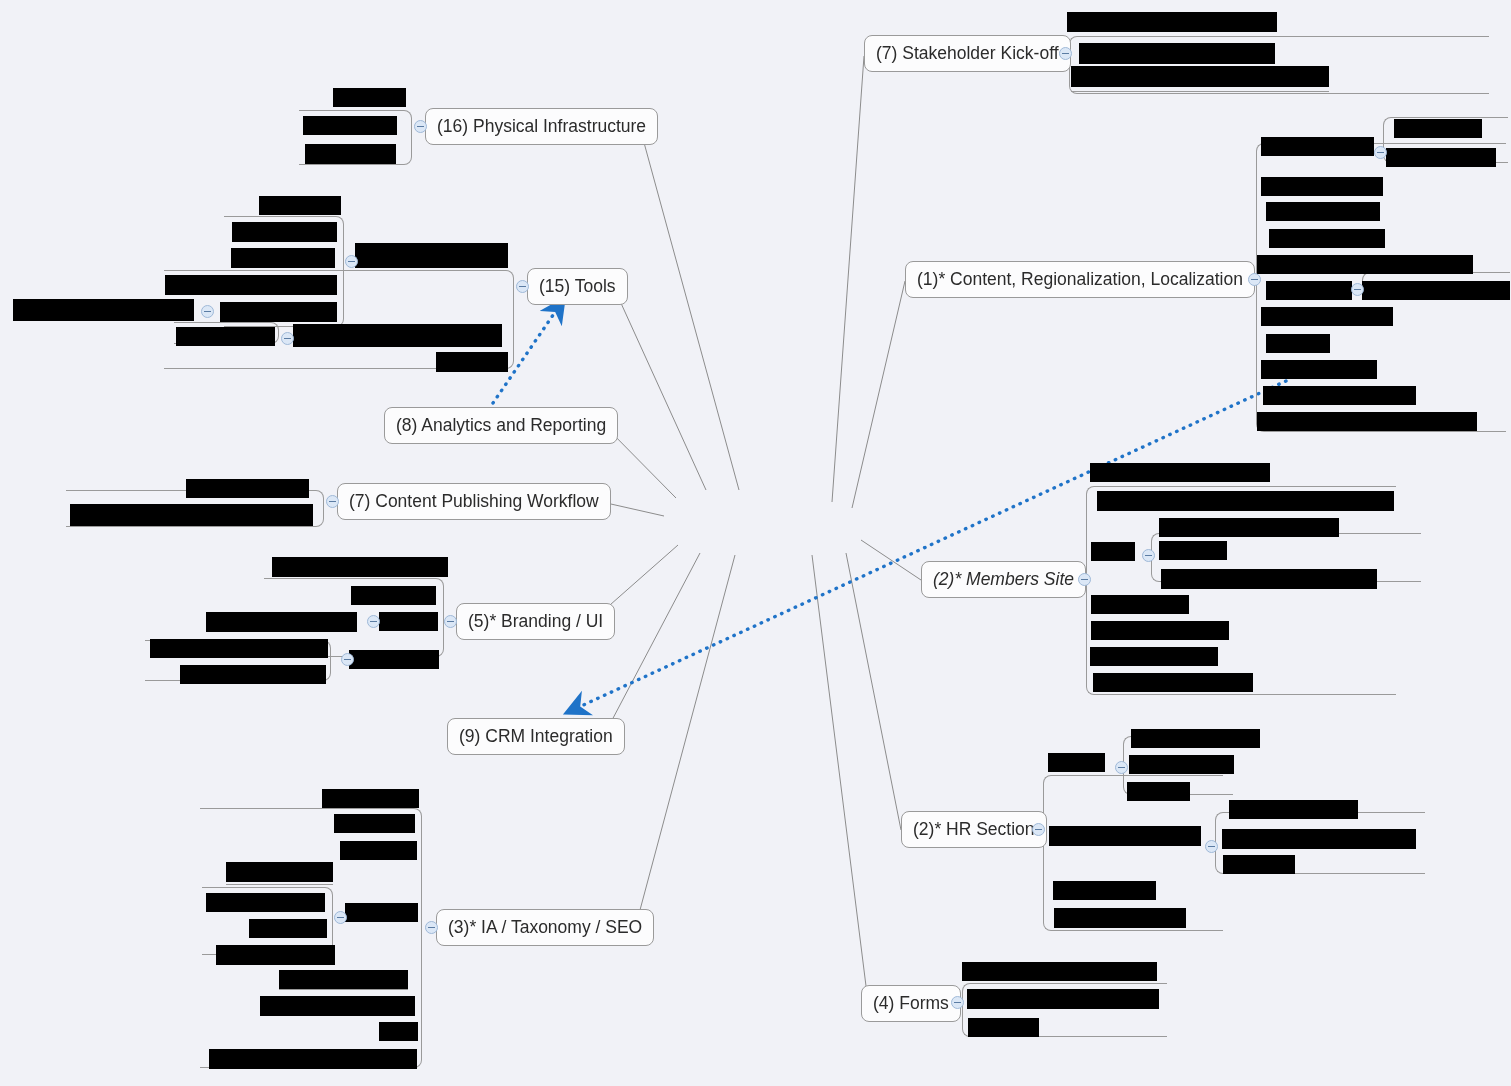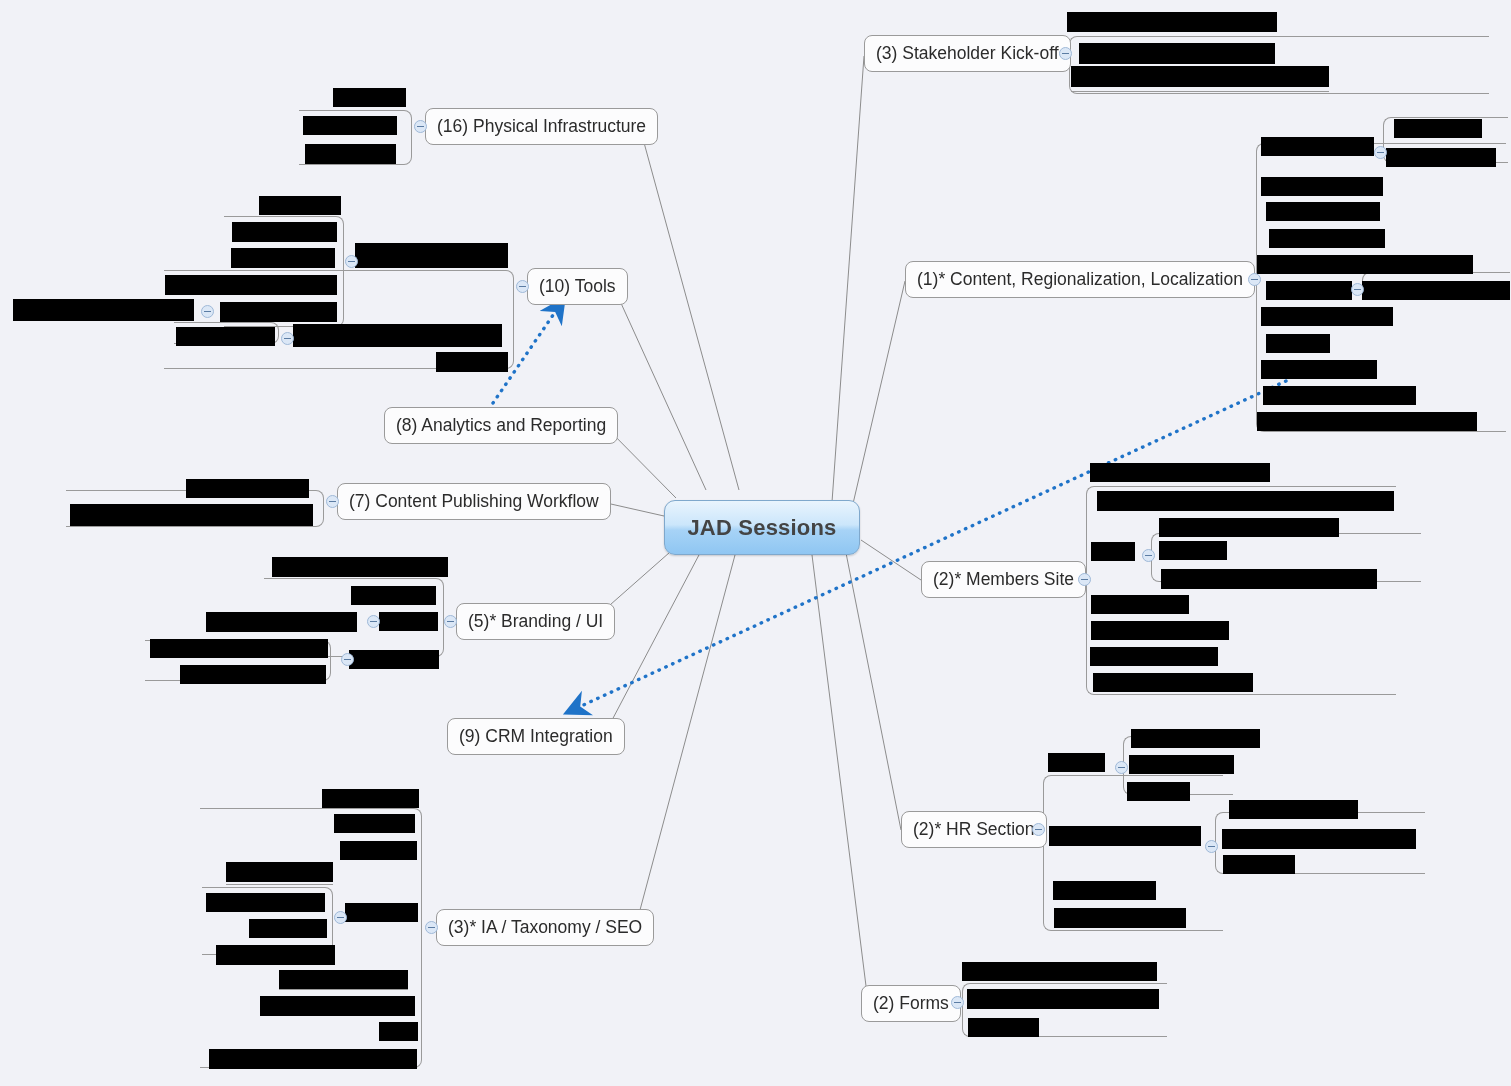--- a/index.html
+++ b/index.html
@@ -289,51 +289,51 @@
       <div class="redact" style="left: 220px; top: 302px; width: 117px; height: 20px; background: rgb(0, 0, 0);"></div>
       <div class="redact" style="left: 176px; top: 327px; width: 99px; height: 19px; background: rgb(0, 0, 0);"></div>
       <div class="redact" style="left: 293px; top: 324px; width: 209px; height: 23px; background: rgb(0, 0, 0);"></div>
       <div class="redact" style="left: 436px; top: 352px; width: 72px; height: 20px; background: rgb(0, 0, 0);"></div>
       <div class="redact" style="left: 333px; top: 88px; width: 73px; height: 19px; background: rgb(0, 0, 0);"></div>
       <div class="redact" style="left: 303px; top: 116px; width: 94px; height: 19px; background: rgb(0, 0, 0);"></div>
       <div class="redact" style="left: 305px; top: 144px; width: 91px; height: 20px; background: rgb(0, 0, 0);"></div>
     </div>
   <div id="topic-layer">
       <div class="topic" style="left: 864px; top: 35px; min-width: 189px; height: 37px;">
-        <span>(3) Stakeholder Kick-off</span>
+        <span>(7) Stakeholder Kick-off</span>
       </div>
       <div class="topic" style="left: 905px; top: 261px; min-width: 338px; height: 37px;">
         <span>(1)* Content, Regionalization, Localization</span>
       </div>
-      <div class="topic" style="left: 921px; top: 561px; min-width: 153px; height: 37px;">
+      <div class="topic" style="left: 921px; top: 561px; min-width: 153px; height: 37px; font-style: italic;">
         <span>(2)* Members Site</span>
       </div>
       <div class="topic" style="left: 901px; top: 811px; min-width: 128px; height: 37px;">
         <span>(2)* HR Section</span>
       </div>
       <div class="topic" style="left: 861px; top: 985px; min-width: 86px; height: 37px;">
-        <span>(2) Forms</span>
+        <span>(4) Forms</span>
       </div>
       <div class="topic" style="left: 436px; top: 909px; min-width: 204px; height: 37px;">
         <span>(3)* IA / Taxonomy / SEO</span>
       </div>
       <div class="topic" style="left: 447px; top: 718px; min-width: 164px; height: 37px;">
         <span>(9) CRM Integration</span>
       </div>
       <div class="topic" style="left: 456px; top: 603px; min-width: 146px; height: 37px;">
         <span>(5)* Branding / UI</span>
       </div>
       <div class="topic" style="left: 337px; top: 483px; min-width: 265px; height: 37px;">
         <span>(7) Content Publishing Workflow</span>
       </div>
       <div class="topic" style="left: 384px; top: 407px; min-width: 219px; height: 37px;">
         <span>(8) Analytics and Reporting</span>
       </div>
       <div class="topic" style="left: 527px; top: 268px; min-width: 88px; height: 37px;">
-        <span>(10) Tools</span>
+        <span>(15) Tools</span>
       </div>
       <div class="topic" style="left: 425px; top: 108px; min-width: 215px; height: 37px;">
         <span>(16) Physical Infrastructure</span>
       </div>
     </div>
   <div id="collapse-layer">
       <div class="collapse" style="left: 1059px; top: 47px;"></div>
       <div class="collapse" style="left: 1248px; top: 273px;"></div>
       <div class="collapse" style="left: 1374px; top: 146px;"></div>
       <div class="collapse" style="left: 1351px; top: 283px;"></div>
@@ -349,17 +349,14 @@
       <div class="collapse" style="left: 367px; top: 615px;"></div>
       <div class="collapse" style="left: 341px; top: 653px;"></div>
       <div class="collapse" style="left: 326px; top: 495px;"></div>
       <div class="collapse" style="left: 516px; top: 280px;"></div>
       <div class="collapse" style="left: 345px; top: 255px;"></div>
       <div class="collapse" style="left: 201px; top: 305px;"></div>
       <div class="collapse" style="left: 281px; top: 332px;"></div>
       <div class="collapse" style="left: 414px; top: 120px;"></div>
     </div>
 
-  <div class="root-node" id="root-node" style="left: 664px; top: 500px; width: 196px; height: 55px;">
-    <span>JAD Sessions</span>
-  </div>
 
 </div>
 
 </body></html>

